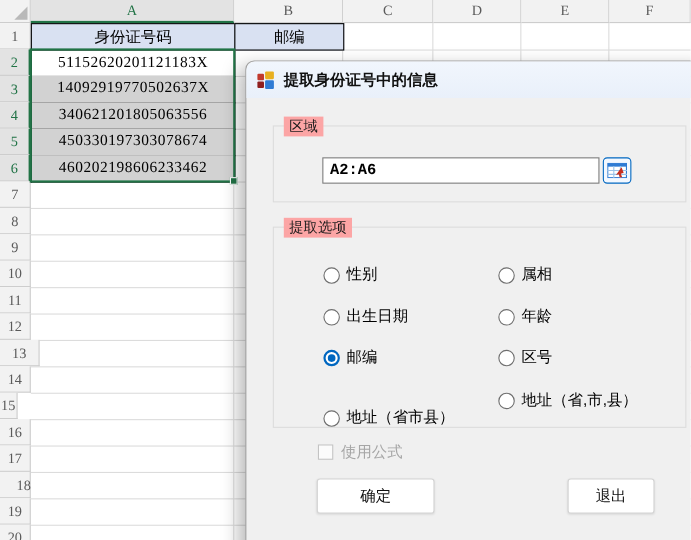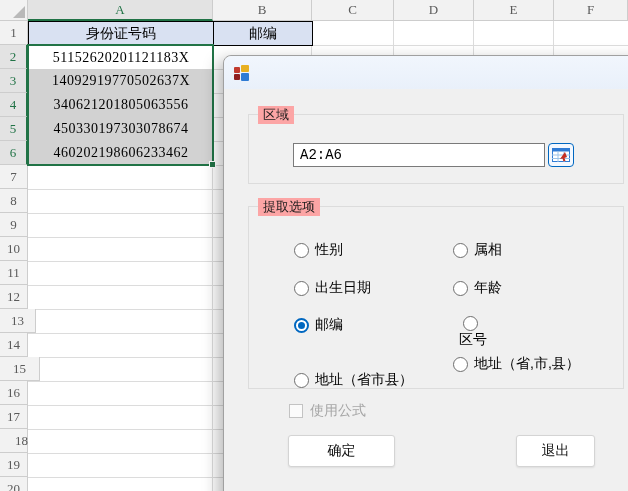--- a/index.html
+++ b/index.html
@@ -33,21 +33,21 @@
   #titlebar{position:absolute;left:0;top:0;right:0;height:33px;border-radius:8px 0 0 0;
        background:linear-gradient(#f1f6fd,#e9f0fa);display:flex;align-items:center;padding-left:10px;}
   #titlebar .txt{font-size:14px;font-weight:700;color:#111;margin-left:8px;}
   .appicon{position:relative;width:16px;height:16px;flex:0 0 16px;}
   .appicon i{position:absolute;border-radius:1px;}
   .groupbox{position:absolute;border:1px solid #dcdcdc;box-sizing:border-box;}
   .grouplabel{position:absolute;top:-9px;left:9px;background:#fca5a5;padding:0 5px;
        font-size:13px;color:#1a1a1a;}
   #rangeinput{position:absolute;left:69px;top:87px;width:252px;height:24px;box-sizing:border-box;
        border:1px solid #7a7a7a;background:#fff;font-family:"Liberation Mono",monospace;
-       font-size:14px;padding:0 0 0 6px;color:#000;outline:none;}
+       font-size:14px;padding:0 0 0 6px;color:#000;outline:none;font-weight:bold;}
   #rangebtn{position:absolute;left:324px;top:87px;width:26px;height:24px;box-sizing:border-box;
        border:1px solid #0067c0;border-radius:4px;background:#f3f8ff;display:flex;
        align-items:center;justify-content:center;padding:0;cursor:pointer;}
   .radio-item{position:absolute;display:flex;align-items:center;height:18px;cursor:default;}
   .rdot{width:15px;height:15px;border-radius:50%;box-sizing:border-box;background:#fff;
        border:1px solid #6e6e6e;position:relative;flex:0 0 15px;}
   .rdot.on{border:2px solid #0067c0;}
   .rdot.on:after{content:"";position:absolute;left:50%;top:50%;width:7px;height:7px;margin:-3.5px 0 0 -3.5px;
        border-radius:50%;background:#0067c0;}
   .rlabel{margin-left:6px;font-size:14px;color:#000;white-space:nowrap;}
@@ -100,21 +100,21 @@
         <div class="hdr rowhdr" style="left: 0px; top: 237px; width: 28px; height: 24px;">10</div>
         <div class="gridh" style="top: 261px;"></div>
         <div class="hdr rowhdr" style="left: 0px; top: 261px; width: 28px; height: 24px;">11</div>
         <div class="gridh" style="top: 285px;"></div>
         <div class="hdr rowhdr" style="left: 0px; top: 285px; width: 28px; height: 24px;">12</div>
         <div class="gridh" style="top: 309px;"></div>
         <div class="hdr rowhdr" style="left: 0px; top: 309px; width: 36px; height: 24px;">13</div>
         <div class="gridh" style="top: 333px;"></div>
         <div class="hdr rowhdr" style="left: 0px; top: 333px; width: 28px; height: 24px;">14</div>
         <div class="gridh" style="top: 357px;"></div>
-        <div class="hdr rowhdr" style="left: 0px; top: 357px; width: 40px; height: 24px;">15</div>
+        <div class="hdr rowhdr" style="left: 0px; top: 357px; width: 16px; height: 24px;">15</div>
         <div class="gridh" style="top: 381px;"></div>
         <div class="hdr rowhdr" style="left: 0px; top: 381px; width: 28px; height: 24px;">16</div>
         <div class="gridh" style="top: 405px;"></div>
         <div class="hdr rowhdr" style="left: 0px; top: 405px; width: 28px; height: 24px;">17</div>
         <div class="gridh" style="top: 429px;"></div>
         <div class="hdr rowhdr" style="left: 0px; top: 429px; width: 28px; height: 24px; padding-left: 16px;">18</div>
         <div class="gridh" style="top: 453px;"></div>
         <div class="hdr rowhdr" style="left: 0px; top: 453px; width: 28px; height: 24px;">19</div>
         <div class="gridh" style="top: 477px;"></div>
         <div class="hdr rowhdr" style="left: 0px; top: 477px; width: 28px; height: 24px;">20</div>
@@ -136,20 +136,21 @@
   </div>
 
   <div id="dlg">
     <div id="titlebar">
       <span class="appicon">
         <i style="left:0;top:2px;width:6px;height:6px;background:#c13a2e;"></i>
         <i style="left:0;top:9px;width:6px;height:6px;background:#8f1f1f;"></i>
         <i style="left:7px;top:0;width:8px;height:7px;background:#e8b021;"></i>
         <i style="left:7px;top:8px;width:8px;height:8px;background:#2f7bd4;"></i>
       </span>
+      <span class="txt">提取身份证号中的信息</span>
     </div>
 
     <div class="groupbox" style="left:24px;top:58px;width:376px;height:70px;">
       <span class="grouplabel">区域</span>
     </div>
     <input id="rangeinput" value="A2:A6" style="">
     <button id="rangebtn">
       <svg width="18" height="14" viewBox="0 0 18 14">
         <rect x="0.5" y="0.5" width="17" height="13" fill="#fff" stroke="#2f7bd4"></rect>
         <rect x="0.5" y="0.5" width="17" height="3" fill="#2f7bd4"></rect>
@@ -178,21 +179,21 @@
           <span class="rlabel">出生日期</span>
         </div>
         <div class="radio-item" style="left: 229px; top: 223px;">
           <span class="rdot"></span>
           <span class="rlabel">年龄</span>
         </div>
         <div class="radio-item" style="left: 70px; top: 260px;">
           <span class="rdot on"></span>
           <span class="rlabel">邮编</span>
         </div>
-        <div class="radio-item" style="left: 229px; top: 260px; flex-direction: column;">
+        <div class="radio-item" style="left: 229px; top: 260px;">
           <span class="rdot"></span>
           <span class="rlabel">区号</span>
         </div>
         <div class="radio-item" style="left: 70px; top: 299px; margin-top: 16px;">
           <span class="rdot"></span>
           <span class="rlabel">地址（省市县）</span>
         </div>
         <div class="radio-item" style="left: 229px; top: 299px;">
           <span class="rdot"></span>
           <span class="rlabel">地址（省,市,县）</span>

